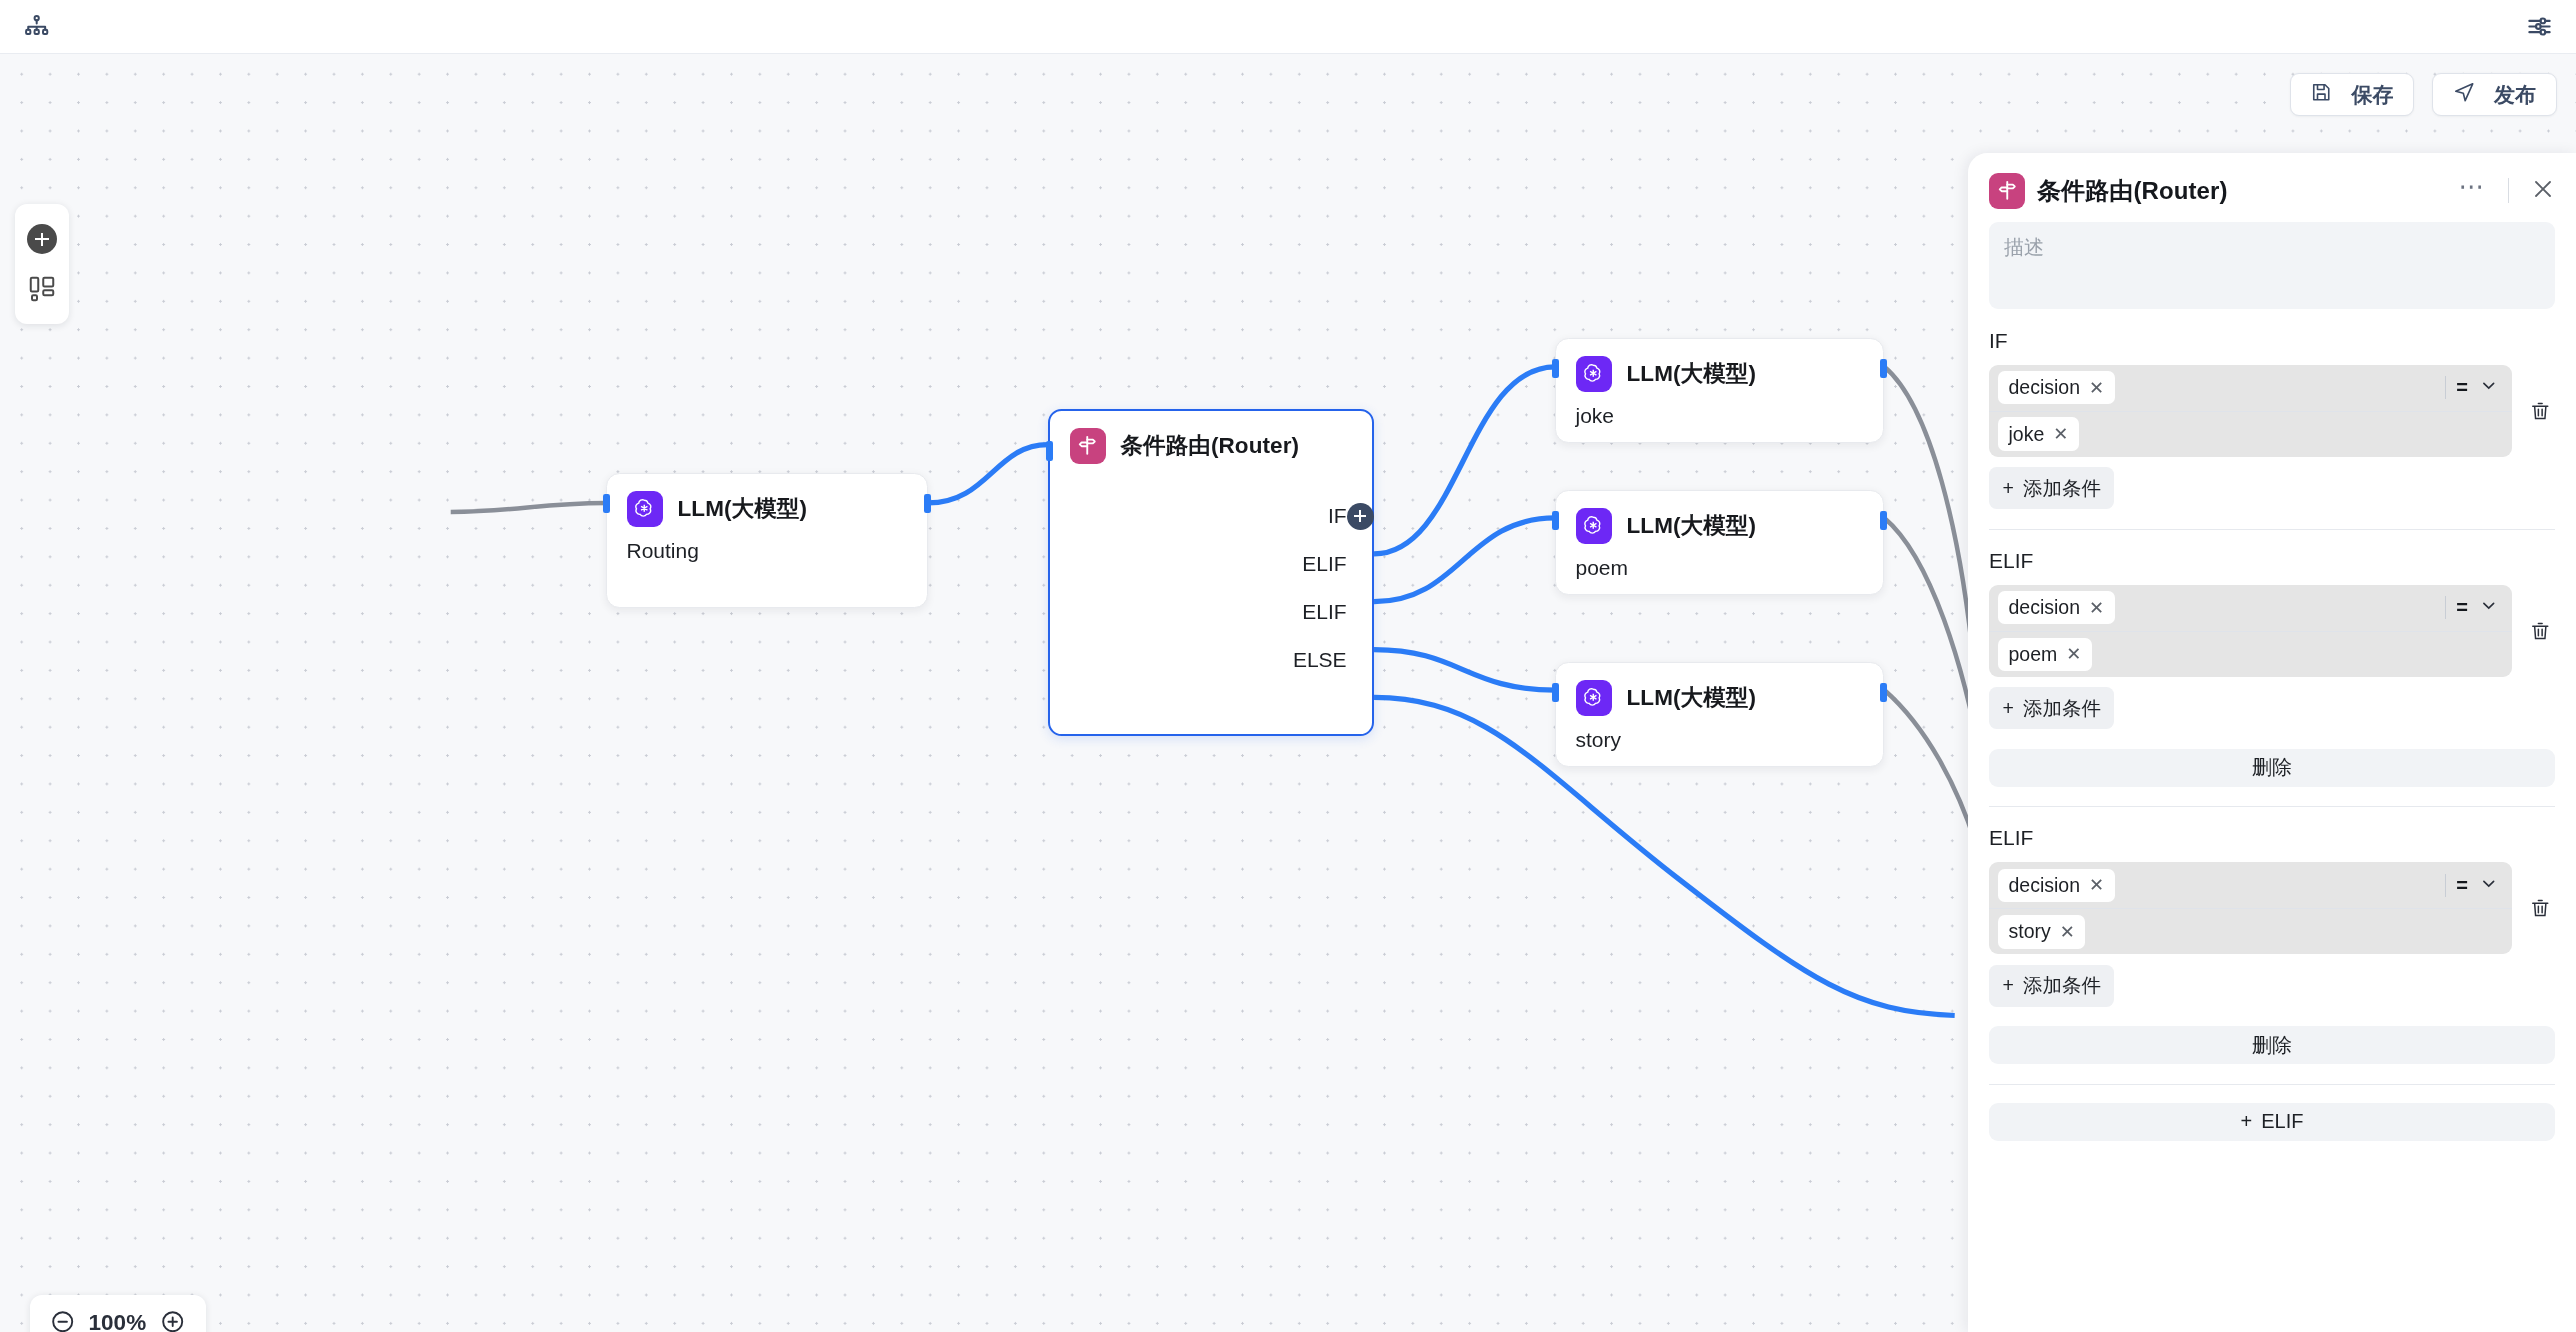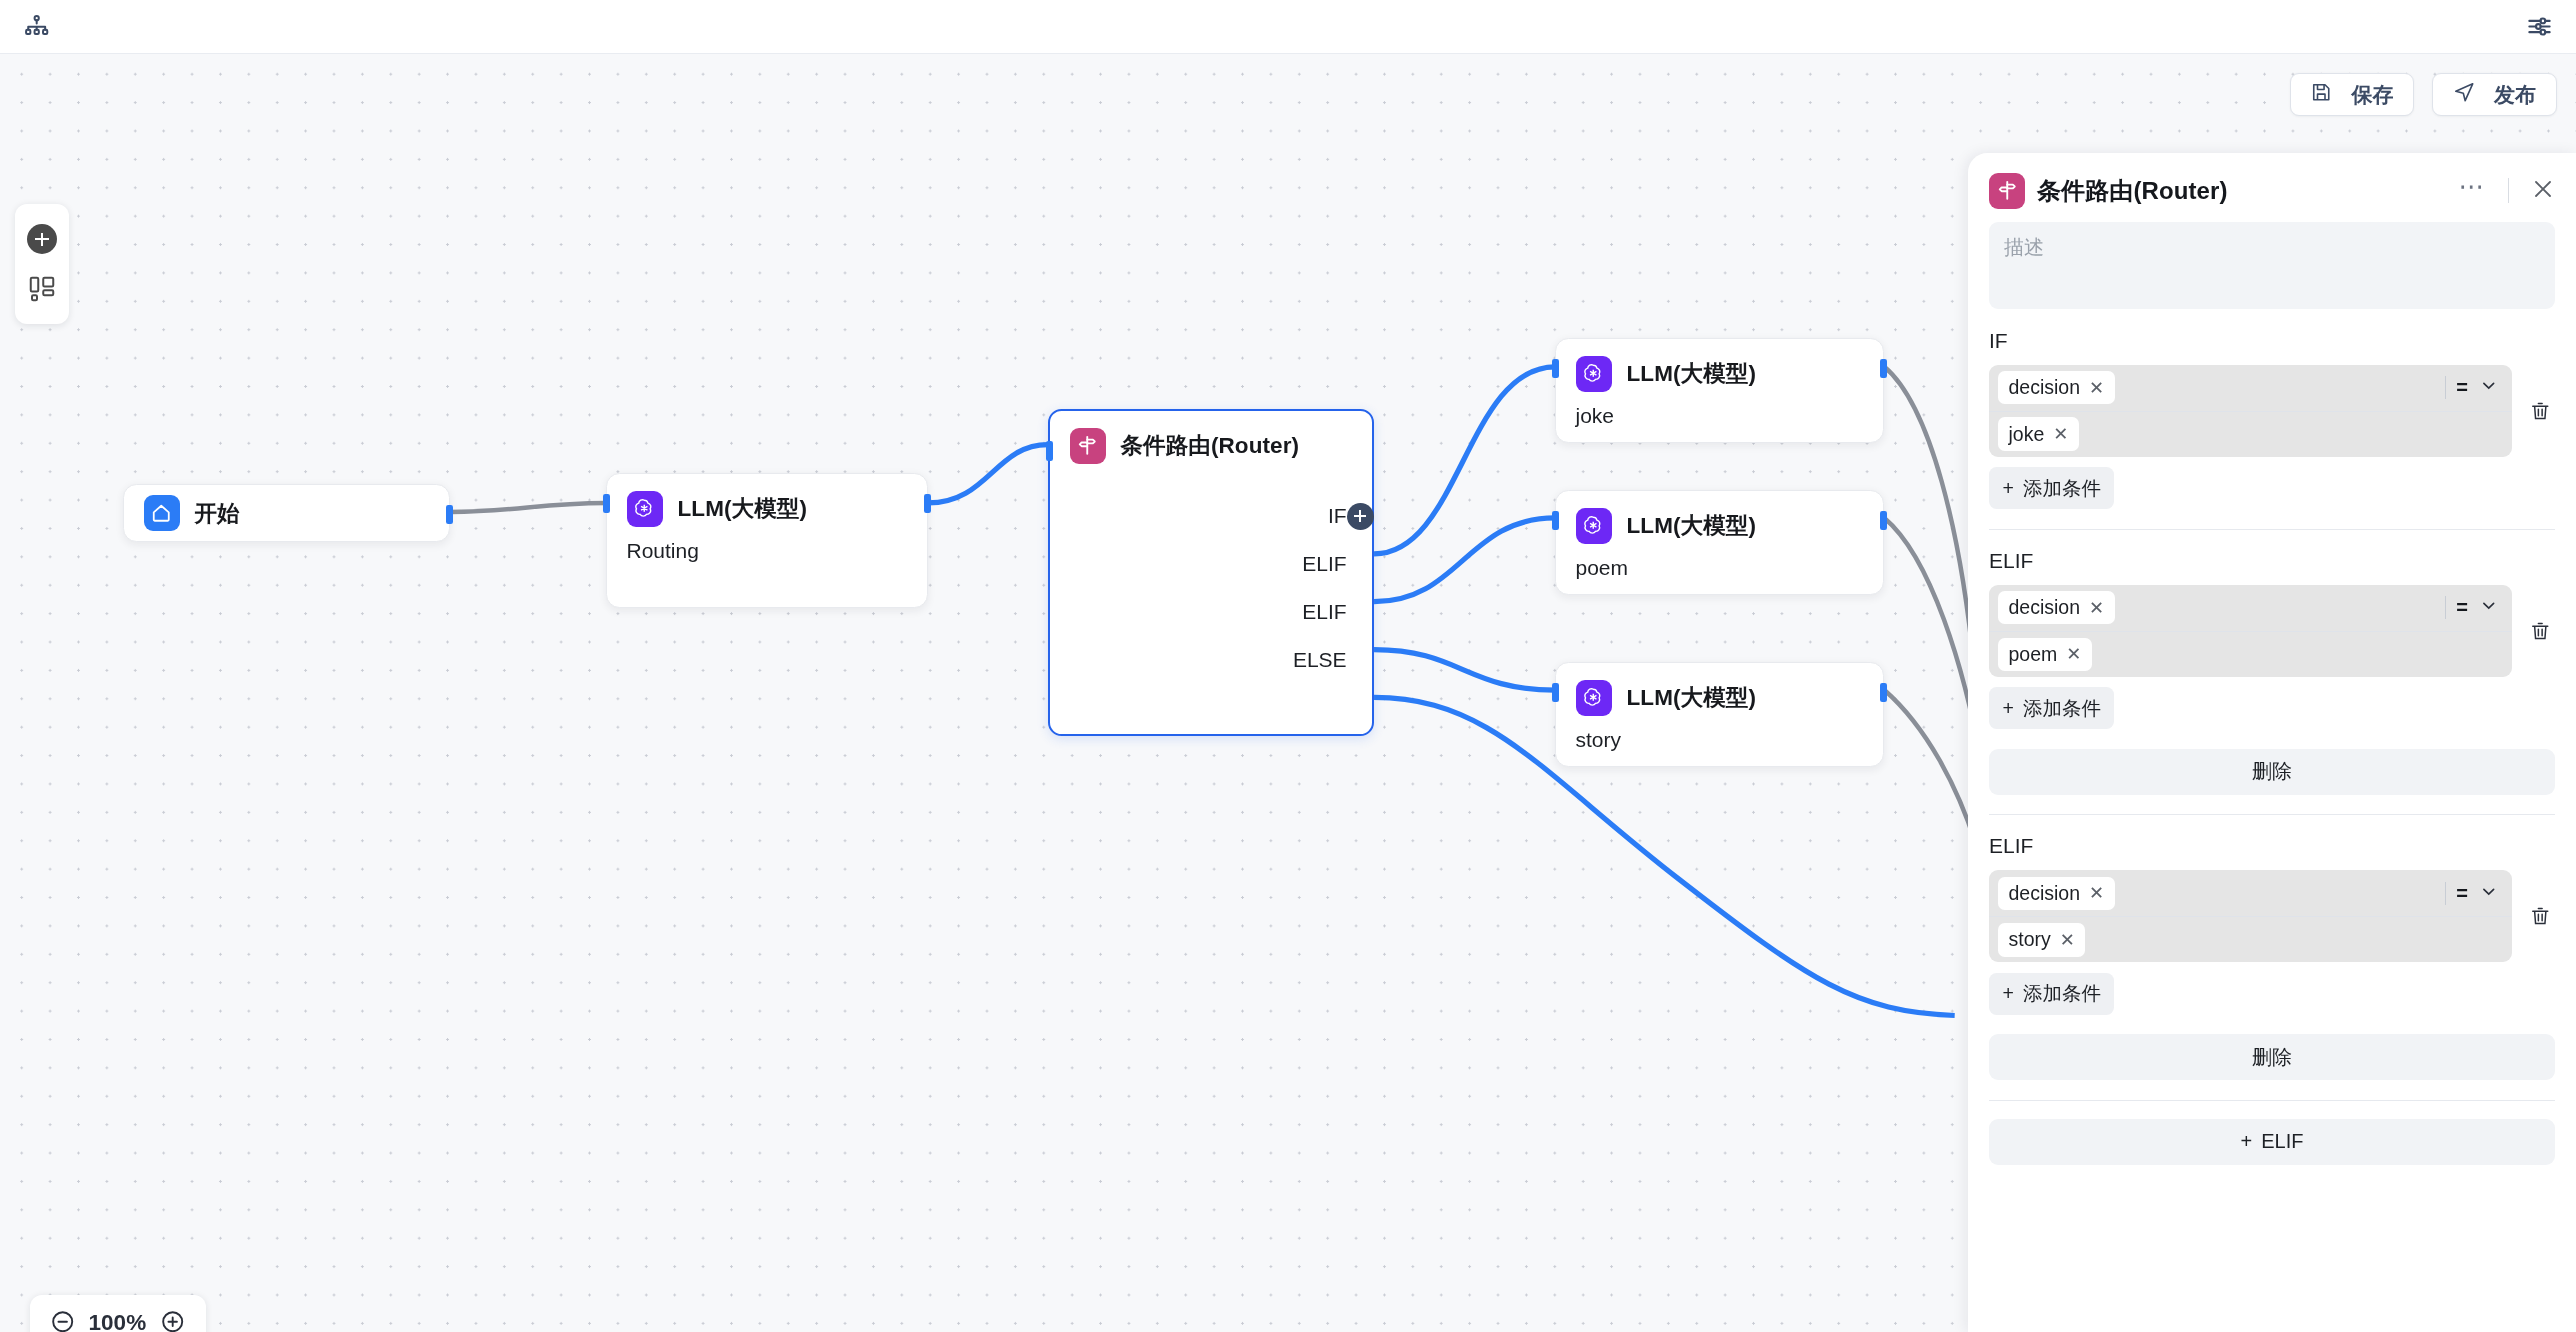--- a/index.html
+++ b/index.html
@@ -127,21 +127,21 @@
   .op-sep { width: 0.7px; height: 22.5px; background: #c8cdd5; }
   .op-eq { font-size: 20px; color: #15181d; font-weight: 700; }
   .trash { width: 30px; height: 33px; display:flex; align-items:center; justify-content:center; cursor:pointer; flex: 0 0 30px;}
 
   .add-cond {
     display: inline-flex; align-items: center; gap: 9px; margin-top: 10.5px;
     background: #eef0f3; border-radius: 7.5px; padding: 7.5px 13.5px;
     font-size: 19.5px; color: #1d2025; cursor: pointer;
   }
   .wide-btn {
-    margin-top: 19.5px; height: 46px; background: #f1f3f6; border-radius: 9px;
+    margin-top: 19.5px; height: 38px; background: #f1f3f6; border-radius: 9px;
     display: flex; align-items: center; justify-content: center;
     font-size: 20px; color: #1d2025; cursor: pointer;
   }
   .divider { height: 0.7px; background: #e6e9ee; margin: 19.5px 0 0 0; }
 
   .btn-pill {
     display: flex; align-items: center; gap: 19px; height: 43px; padding: 0 19.5px;
     background: #fff; border: 0.7px solid #dfe3ea; border-radius: 9px;
     font-size: 21px; color: #3b4a64; font-weight: 700; cursor: pointer;
     box-shadow: 0 0.7px 2.2px rgba(25,30,45,.05);
@@ -221,31 +221,20 @@
       </span>
       <span class="zoom-label">100%</span>
       <span>
         <svg width="25.4" height="25.4" viewBox="0 0 24 24" fill="none" stroke="#2a2f3a" stroke-width="1.8" stroke-linecap="round">
           <circle cx="12" cy="12" r="9"></circle>
             <path d="M8 12h8M12 8v8"></path>
         </svg>
       </span>
     </div>
 
-    <div class="node node-simple" style="left:123px; top:430px; width:327px; height:58px;">
-      <div class="port right" style="top:19.5px;"></div>
-      <div class="node-head">
-        <div class="nicon start">
-          <svg width="22.5" height="22.5" viewBox="0 0 24 24" fill="none" stroke="#fff" stroke-width="1.9" stroke-linejoin="round">
-            <path d="M4 11l8-7 8 7v8a1 1 0 0 1-1 1H5a1 1 0 0 1-1-1z"></path>
-          </svg>
-        </div>
-        <div class="node-title">开始</div>
-      </div>
-    </div>
 
     <div class="node" style="left:606px; top:419px; width:322px; height:135px;">
       <div class="port left" style="top:19.5px;"></div>
       <div class="port right" style="top:19.5px;"></div>
       <div class="node-head">
         <div class="nicon openai">
           <svg width="22.5" height="22.5" viewBox="0 0 24 24" fill="none" stroke="#fff" stroke-width="1.5">
             <path d="M12 3.4a4 4 0 0 1 3.9 3.1 4 4 0 0 1 2.4 6.1 4 4 0 0 1-3.9 5.9 4 4 0 0 1-6.8 0 4 4 0 0 1-3.9-5.9 4 4 0 0 1 2.4-6.1A4 4 0 0 1 12 3.4z"></path>
             <path d="M12 8.2v7.6M8.6 10.1l6.8 3.8M15.4 10.1l-6.8 3.8"></path>
           </svg>

